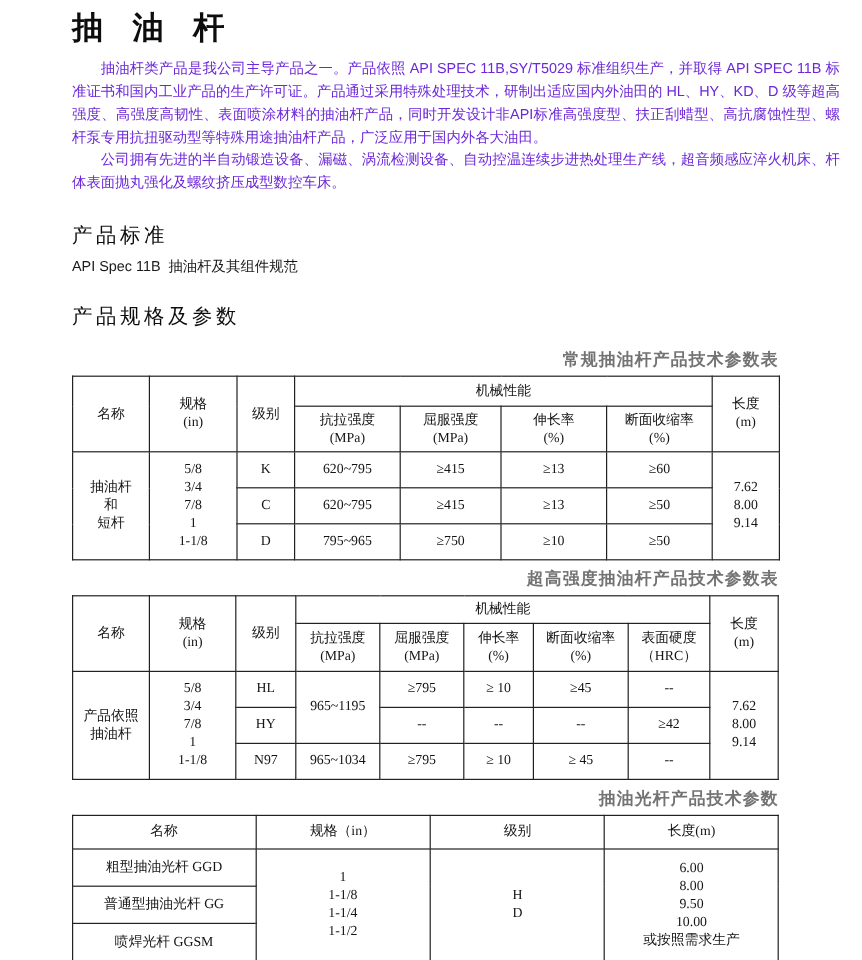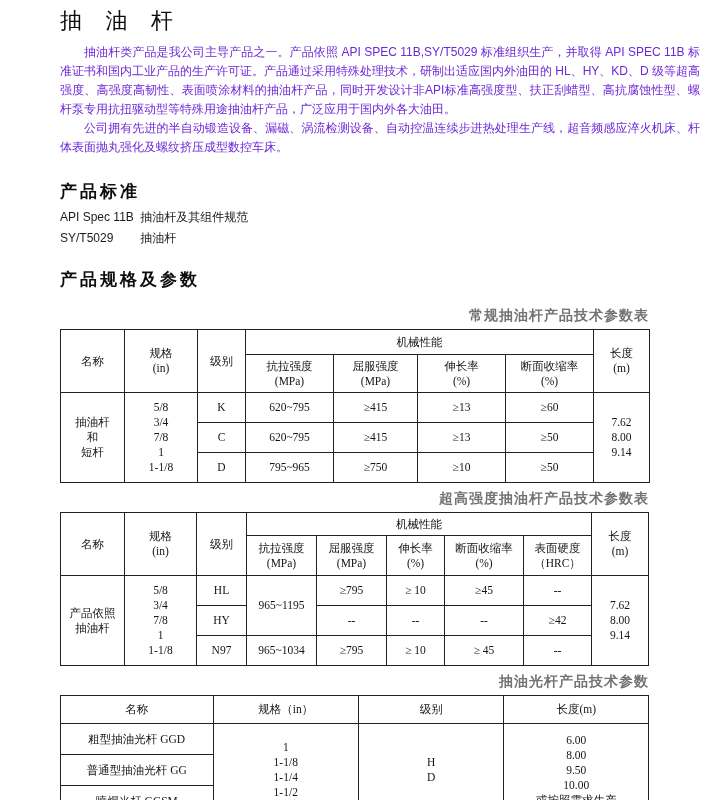--- a/index.html
+++ b/index.html
@@ -6,33 +6,33 @@
   html,body { background:#ffffff; }
   body {
     width:718px; height:800px;
     color:#141414;
     font-family:"Liberation Serif", serif;
     position:relative; overflow:hidden;
   }
   .page { padding:6px 18px 0 60px; }
 
   h1.doc-title {
-    font-size:22px; font-weight:normal; letter-spacing:9px;
+    font-size:26px; font-weight:bold; letter-spacing:9px;
     font-family:"Liberation Serif", serif; color:#0d0d0d;
   }
 
   .body-text {
     font-family:"Liberation Sans", sans-serif;
     font-size:12px; line-height:19px; text-align:justify;
     text-indent:2em; color:#6d28d9;
   }
   .p1 { margin-top:7px; }
 
   h2.sec-heading {
-    font-size:17px; font-weight:bold; letter-spacing:3px; color:#0d0d0d;
+    font-size:17px; font-weight:normal; letter-spacing:3px; color:#0d0d0d;
   }
   .standards-block { margin-top:4px; }
   .sec-standards { margin-top:23px; }
   .std-line {
     font-family:"Liberation Sans", sans-serif;
     font-size:12px; line-height:21px; color:#1a1a1a;
   }
   .std-code { display:inline-block; min-width:77px; }
   .sec-specs { margin-top:19px; }
 
@@ -82,24 +82,20 @@
   <h1 class="doc-title">抽 油 杆</h1>
 
   <p class="body-text p1">抽油杆类产品是我公司主导产品之一。产品依照 API SPEC 11B,SY/T5029 标准组织生产，并取得 API SPEC 11B 标准证书和国内工业产品的生产许可证。产品通过采用特殊处理技术，研制出适应国内外油田的 HL、HY、KD、D 级等超高强度、高强度高韧性、表面喷涂材料的抽油杆产品，同时开发设计非API标准高强度型、扶正刮蜡型、高抗腐蚀性型、螺杆泵专用抗扭驱动型等特殊用途抽油杆产品，广泛应用于国内外各大油田。</p>
   <p class="body-text">公司拥有先进的半自动锻造设备、漏磁、涡流检测设备、自动控温连续步进热处理生产线，超音频感应淬火机床、杆体表面抛丸强化及螺纹挤压成型数控车床。</p>
 
   <h2 class="sec-heading sec-standards">产品标准</h2>
   <div class="standards-block">
     <div class="std-line">
       <span class="std-code">API Spec 11B</span>
       <span class="std-desc">抽油杆及其组件规范</span>
-    </div>
-    <div class="std-line">
-      <span class="std-code">SY/T5029</span>
-      <span class="std-desc">抽油杆</span>
     </div>
   </div>
 
   <h2 class="sec-heading sec-specs">产品规格及参数</h2>
 
   <div class="caption caption1">常规抽油杆产品技术参数表</div>
   <table class="ptable t1">
     <colgroup>
       <col style="width:64px">
         <col style="width:73px">

